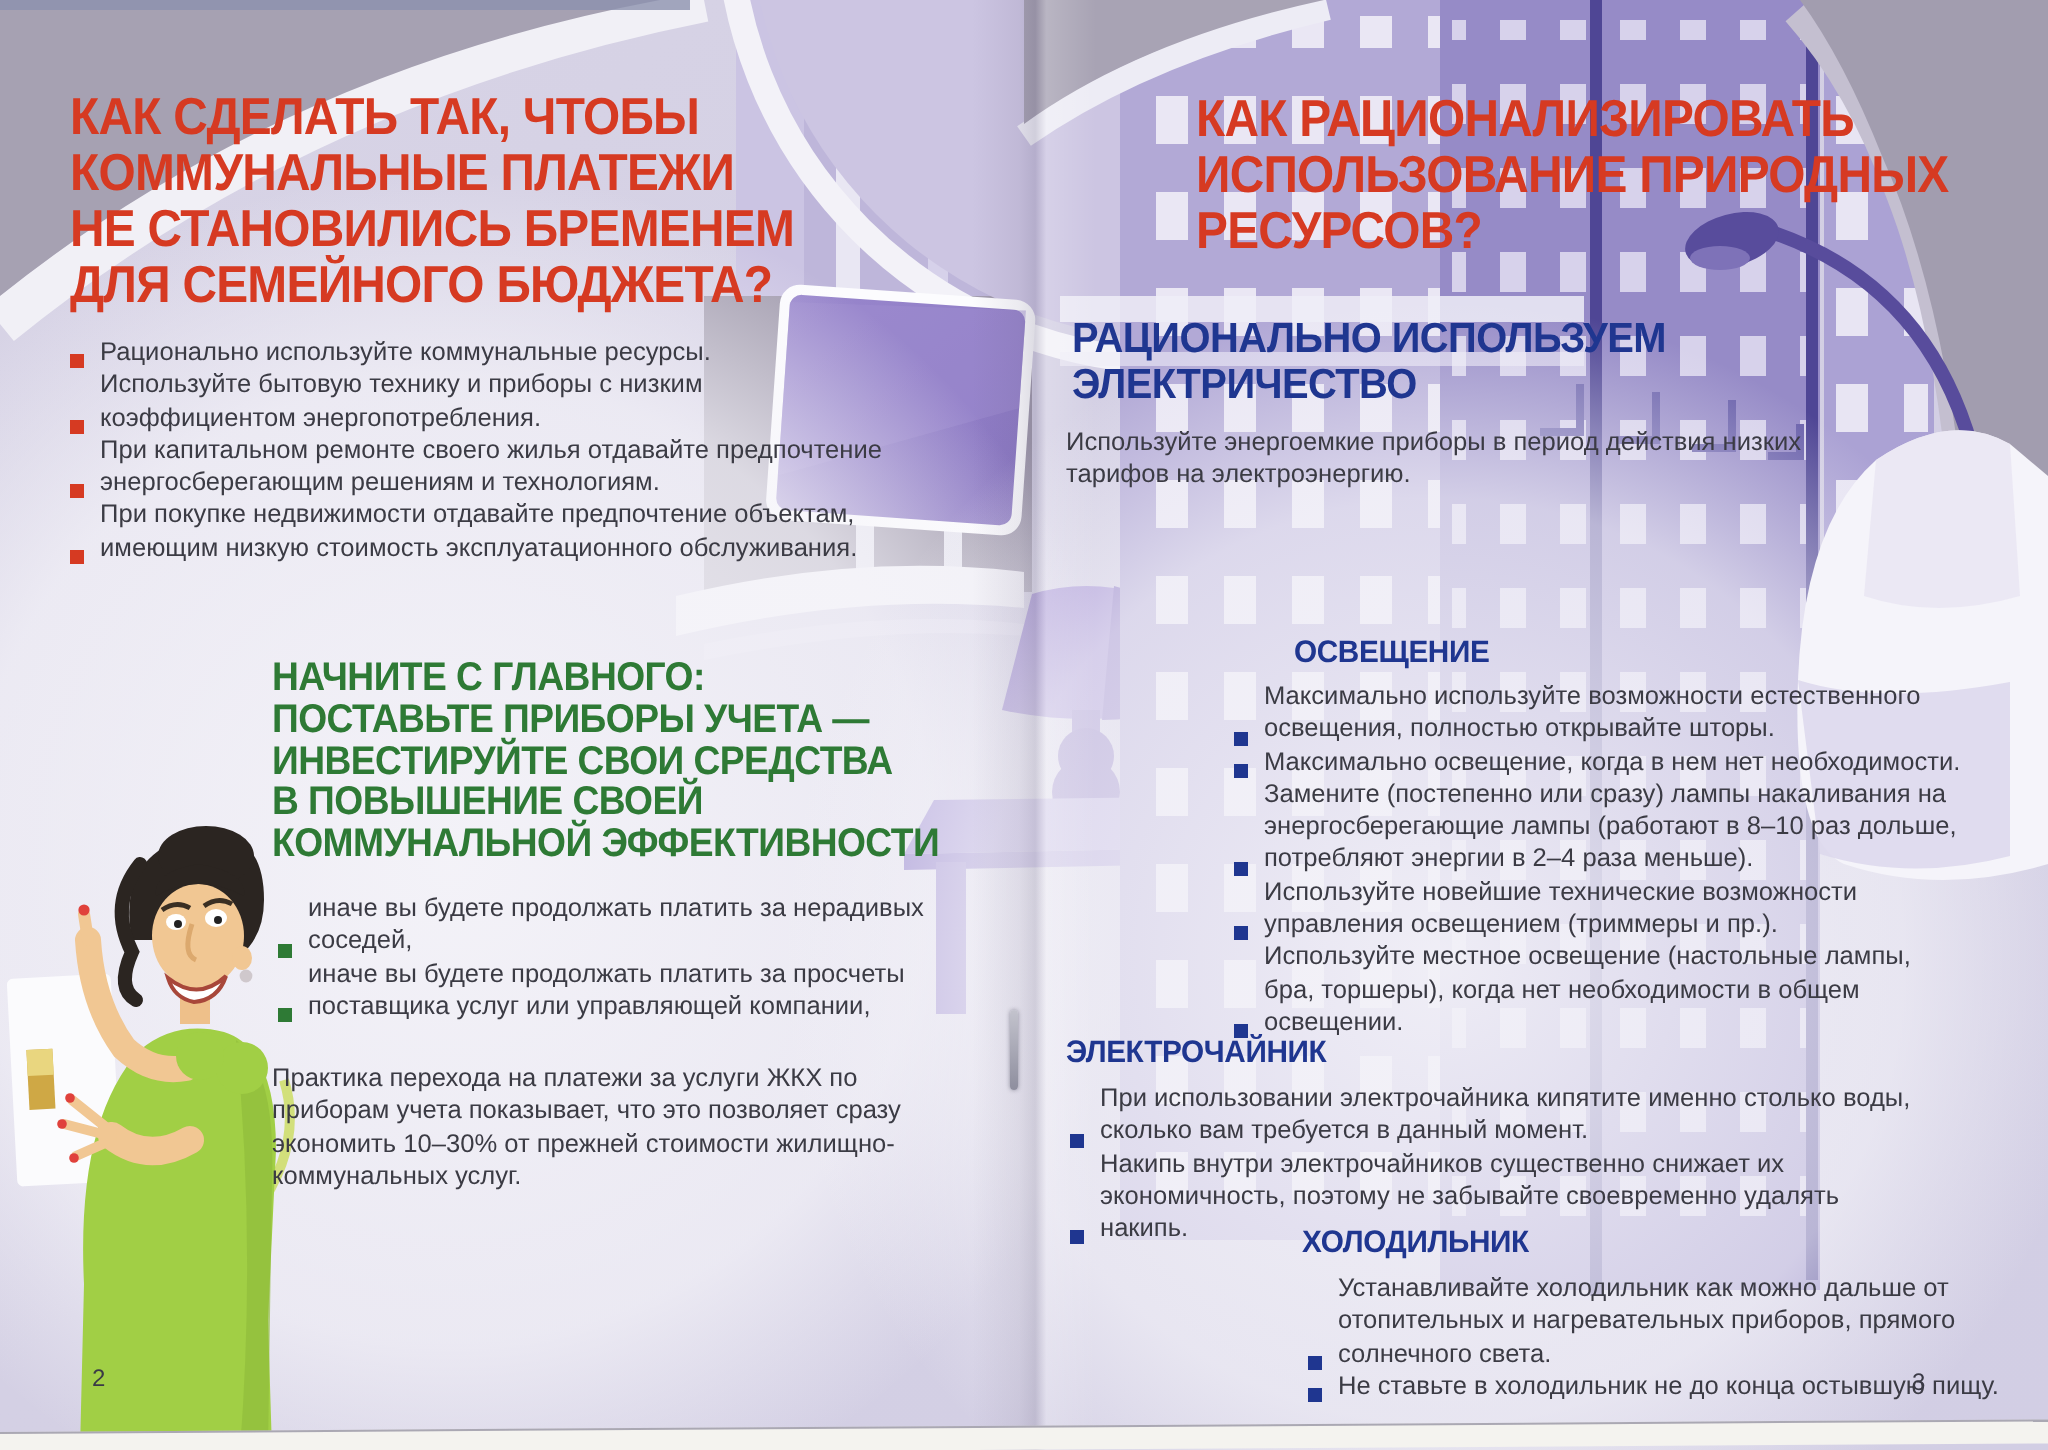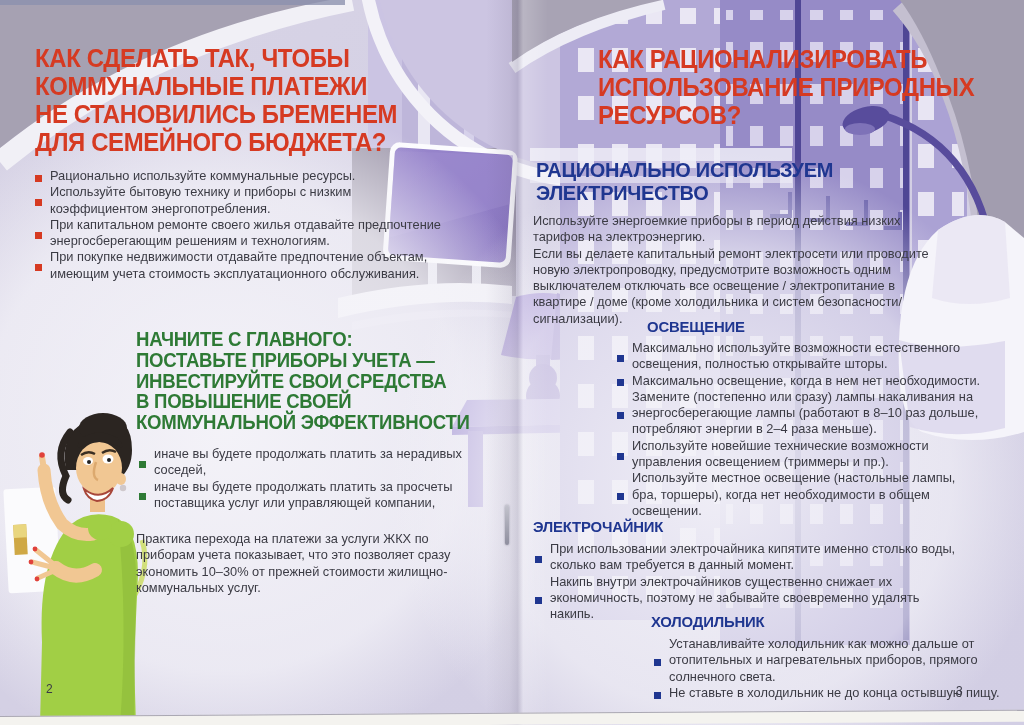--- a/index.html
+++ b/index.html
@@ -21,21 +21,21 @@
     transform:scaleX(.92);transform-origin:left top;letter-spacing:-.4px;}
   .h-green{color:var(--green);font-weight:800;font-size:20px;line-height:20.8px;
     transform:scaleX(.93);transform-origin:left top;letter-spacing:-.3px;}
   .h-blue{color:var(--blue);font-weight:800;font-size:21px;line-height:23px;
     transform:scaleX(.95);transform-origin:left top;letter-spacing:-.3px;}
   .h-sub{color:var(--blue);font-weight:800;font-size:15.5px;line-height:17px;
     transform:scaleX(.96);transform-origin:left top;letter-spacing:-.2px;margin:0;}
   h1,h2,h3{margin:0;}
   .body-txt{color:var(--body);font-size:12.8px;line-height:16.3px;}
   ul.tips{margin:0;padding:0;list-style:none;}
-  ul.tips li{display:flex;align-items:center;}
+  ul.tips li{display:flex;align-items:flex-end;}
   .sq{width:7px;height:7px;margin:4px 8px 0 0;flex:none;}
   .red-tips .sq{background:var(--red);}
   .green-tips .sq{background:var(--green);}
   .blue-tips .sq{background:var(--blue);}
   p{margin:0;}
   .pagenum{font-size:12px;color:#3a3a46;}
   .edge-top{position:absolute;left:0;top:0;width:345px;height:5px;z-index:5;
     background:#8d91ae;opacity:.55;}
   .edge-bottom{position:absolute;left:-4px;bottom:-3px;width:1034px;height:11px;z-index:5;
     background:#f4f3ef;border-top:1px solid rgba(110,105,130,.55);transform:rotate(-.35deg);transform-origin:left bottom;}
@@ -222,21 +222,21 @@
       <li>
           <span class="sq"></span>
           <span>Используйте бытовую технику и приборы с низким коэффициентом энергопотребления.</span>
         </li>
       <li>
           <span class="sq"></span>
           <span>При капитальном ремонте своего жилья отдавайте предпочтение энергосберегающим решениям и технологиям.</span>
         </li>
       <li>
           <span class="sq"></span>
-          <span>При покупке недвижимости отдавайте предпочтение объектам, имеющим учета стоимость эксплуатационного обслуживания.</span>
+          <span>При покупке недвижимости отдавайте предпочтение объектам, имеющим низкую стоимость эксплуатационного обслуживания.</span>
         </li>
     </ul>
 
     <h2 class="abs h-green" style="left:136px;top:329px;">
       <div>НАЧНИТЕ С ГЛАВНОГО:</div>
       <div>ПОСТАВЬТЕ ПРИБОРЫ УЧЕТА —</div>
       <div>ИНВЕСТИРУЙТЕ СВОИ СРЕДСТВА</div>
       <div>В ПОВЫШЕНИЕ СВОЕЙ</div>
       <div>КОММУНАЛЬНОЙ ЭФФЕКТИВНОСТИ</div>
     </h2>
@@ -264,21 +264,20 @@
       <div>РЕСУРСОВ?</div>
     </h1>
 
     <h2 class="abs h-blue" style="left:536px;top:158px;">
       <div>РАЦИОНАЛЬНО ИСПОЛЬЗУЕМ</div>
       <div>ЭЛЕКТРИЧЕСТВО</div>
     </h2>
 
     <div class="abs body-txt" style="left:533px;top:213px;width:402px;">
       <p>Используйте энергоемкие приборы в период действия низких тарифов на электроэнергию.</p>
-      <p>Если вы делаете капитальный ремонт электросети или проводите новую электропроводку, предусмотрите возможность одним выключателем отключать все освещение / электропитание в квартире / доме (кроме холодильника и систем безопасности/сигнализации).</p>
     </div>
 
     <h3 class="abs h-sub" style="left:647px;top:318px;">ОСВЕЩЕНИЕ</h3>
     <ul class="abs tips blue-tips body-txt" style="left:617px;top:340px;width:364px;">
       <li>
           <span class="sq"></span>
           <span>Максимально используйте возможности естественного освещения, полностью открывайте шторы.</span>
         </li>
       <li>
           <span class="sq"></span>

